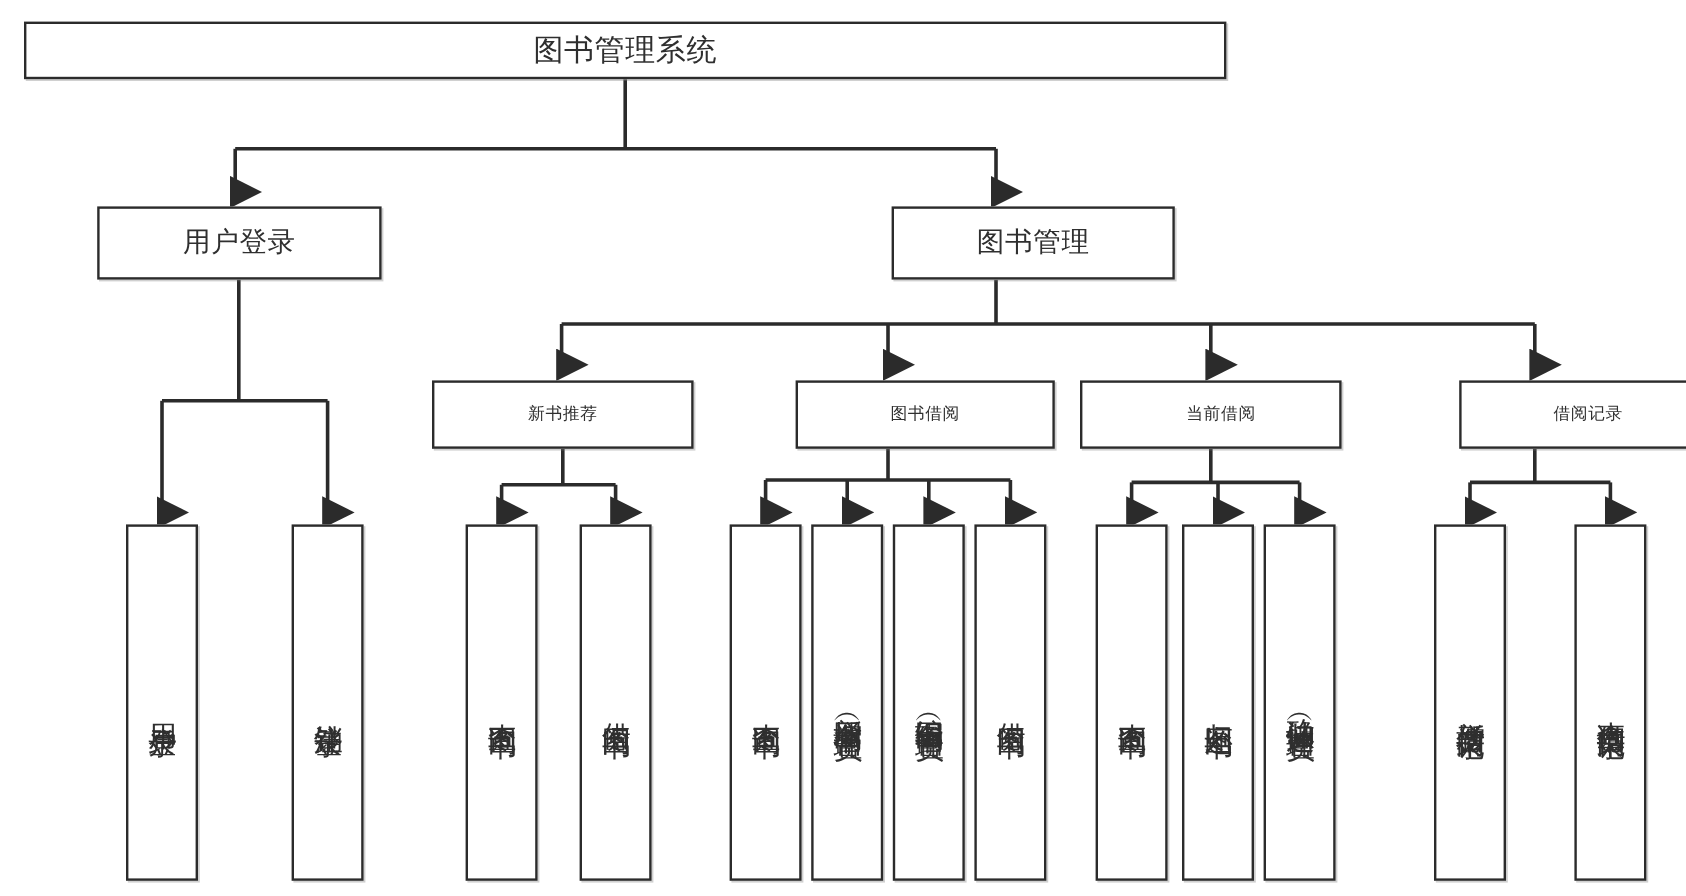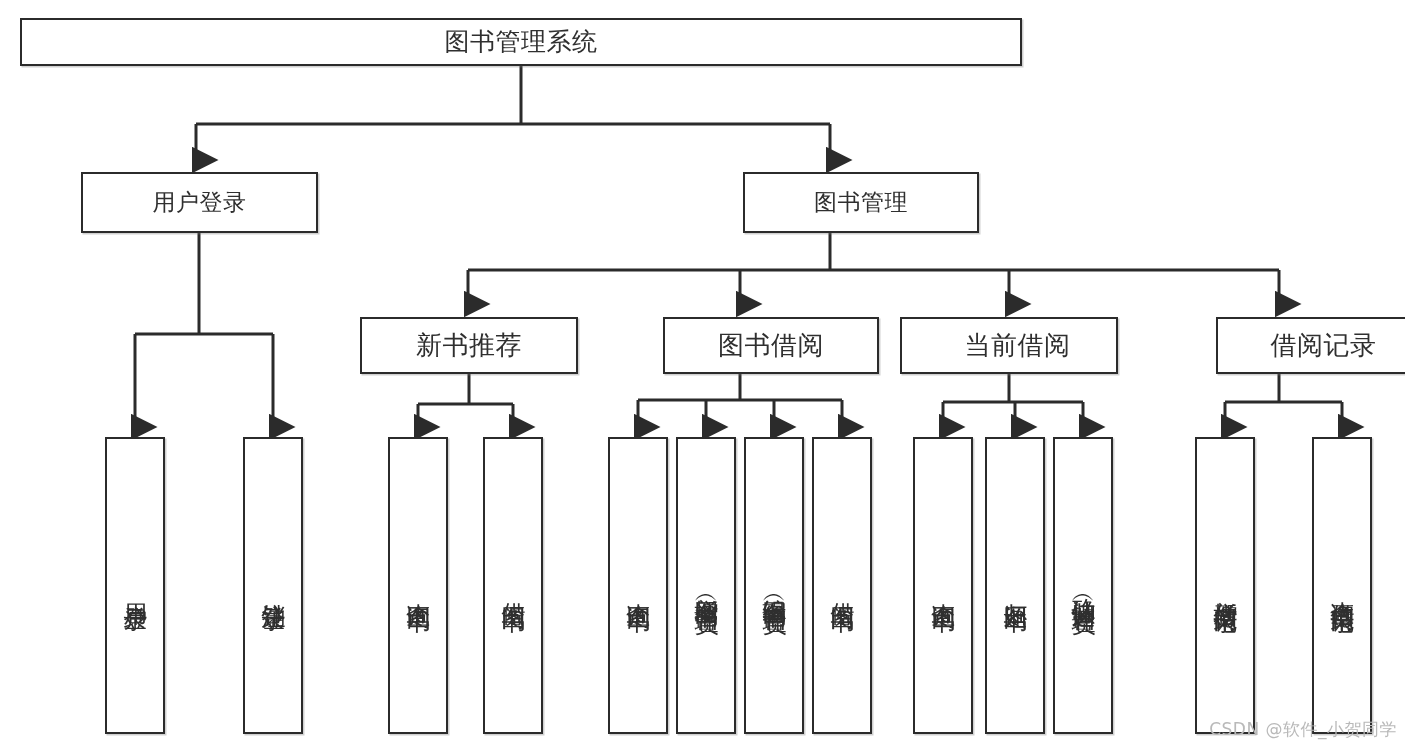--- a/index.html
+++ b/index.html
@@ -46,21 +46,21 @@
   
   .node.root {
     font-size: 25px;
   }
   
   .node.mid {
     font-size: 23px;
   }
   
   .node.cat {
-    font-size: 26px;
+    font-size: 14px;
   }
   
   .node.leaf {
     align-items: center;
     justify-content: center;
     padding-top: 4px;
   }
   .node.leaf .label {
     writing-mode: vertical-rl;
     text-orientation: upright;
@@ -210,15 +210,14 @@
   </div>
 
   <div class="node leaf" style="left:1195px; top:437px; width:60px; height:297px;">
     <span class="label">新增借阅记录</span>
   </div>
 
   <div class="node leaf" style="left:1312px; top:437px; width:60px; height:297px;">
     <span class="label">查询借阅记录</span>
   </div>
 
-  <div id="watermark">CSDN @软件_小贺同学</div>
 
 </div>
 
 </body></html>

